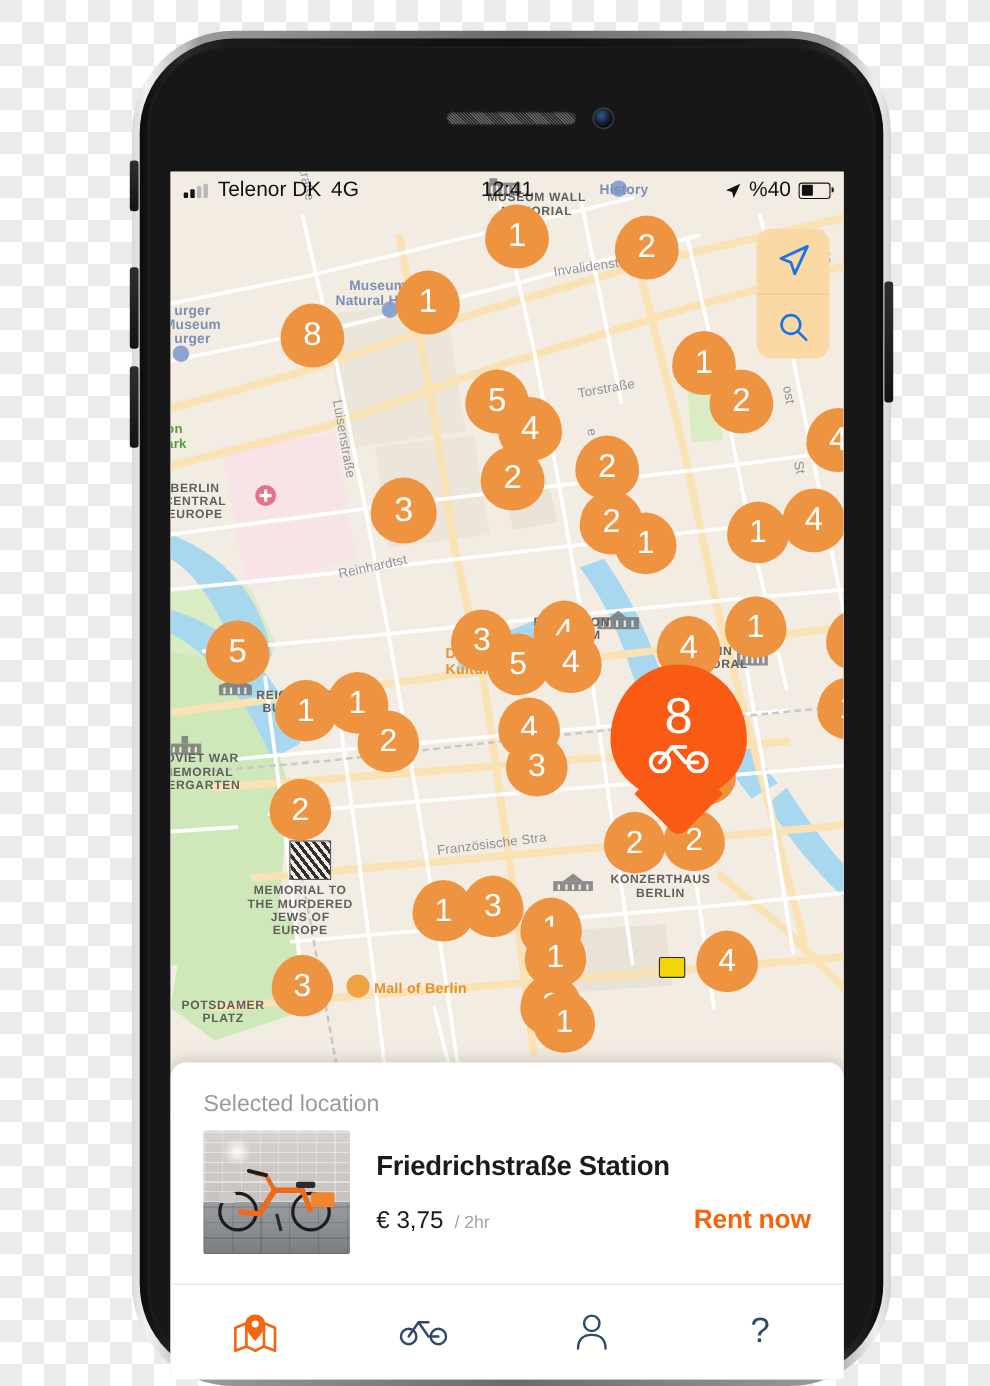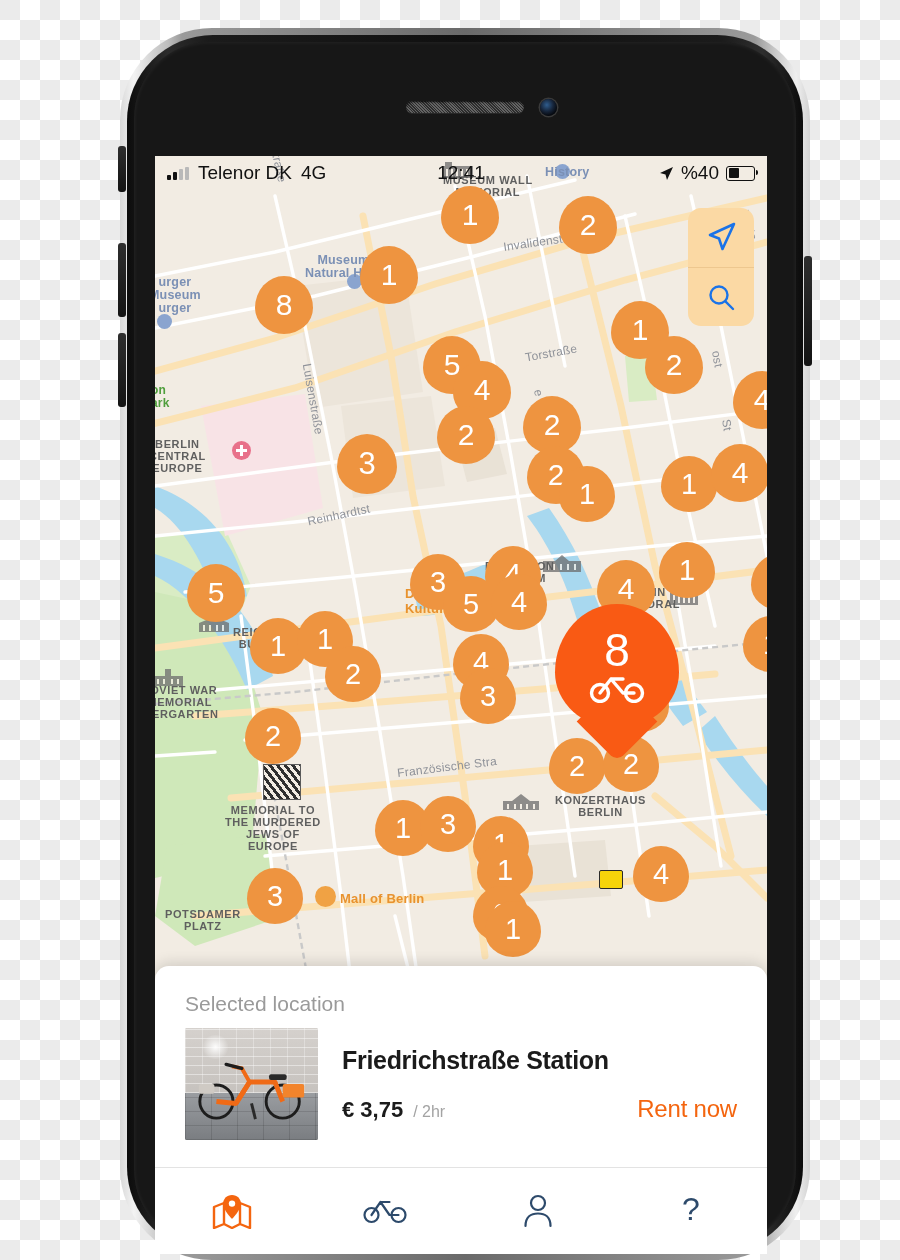--- a/index.html
+++ b/index.html
@@ -140,23 +140,23 @@
     background:radial-gradient(circle,rgba(255,255,255,.95),rgba(255,255,255,0) 70%);}
   .thumb .pave{position:absolute;left:0;right:0;bottom:0;height:42%;
     background:
       repeating-linear-gradient(0deg,rgba(0,0,0,.12) 0 1px,transparent 1px 14px),
       repeating-linear-gradient(90deg,rgba(0,0,0,.12) 0 1px,transparent 1px 26px),
       linear-gradient(180deg,#9a9da1,#7a7d81);}
   .thumb svg{position:absolute;left:6%;top:22%;width:88%;height:64%;}
   .card-info{flex:1;min-width:0;}
   .loc-name{font-size:25px;font-weight:700;color:#1b1b1b;letter-spacing:-.3px;}
   .price-row{display:flex;align-items:baseline;margin-top:20px;}
-  .price{font-size:22px;font-weight:700;color:#1b1b1b;}
+  .price{font-size:22px;font-weight:400;color:#1b1b1b;}
   .per{font-size:16px;color:#a3a3a3;margin-left:10px;}
-  .rent{margin-left:auto;font-size:24px;font-weight:400;color:#f4650f;letter-spacing:-.2px;}
+  .rent{margin-left:auto;font-size:24px;font-weight:700;color:#f4650f;letter-spacing:-.2px;}
 
   
   #tabbar{
     position:absolute;left:0;right:0;bottom:0;height:86px;background:#fff;
     border-top:1px solid #e3e3e3;display:flex;align-items:center;z-index:80;
   }
   #tabbar .tab{flex:1;display:flex;align-items:center;justify-content:center;}
 </style>
 </head>
 <body>

